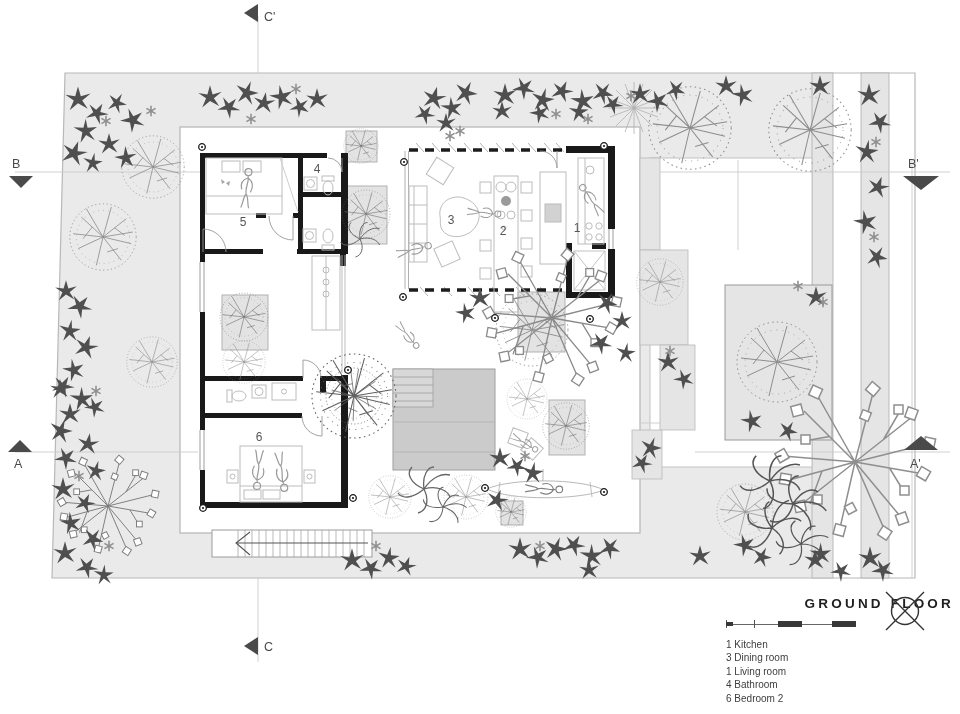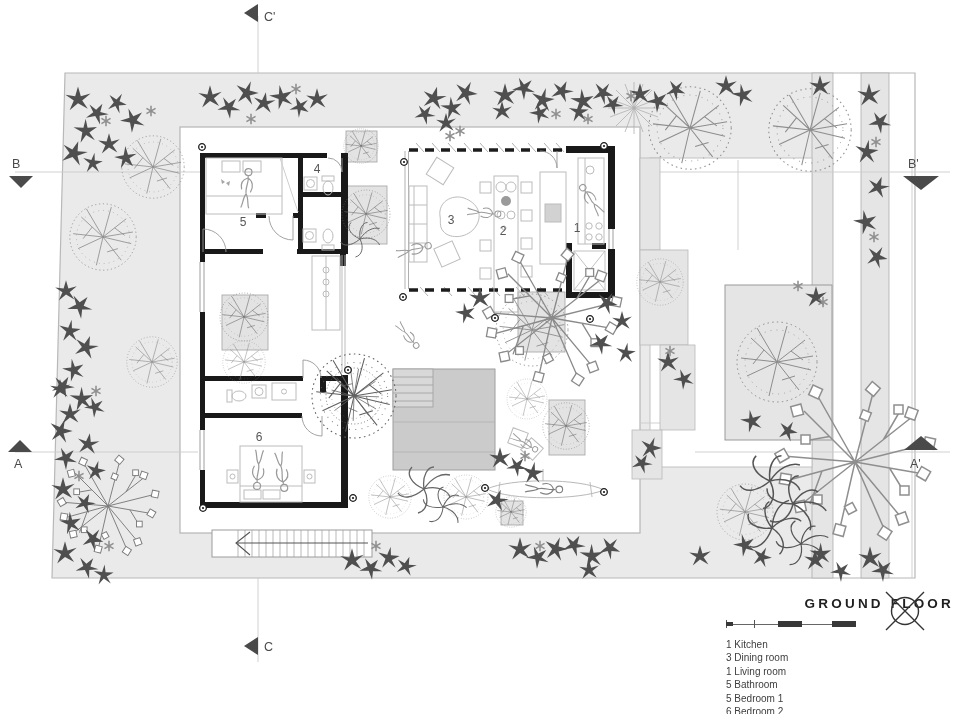--- a/index.html
+++ b/index.html
@@ -502,18 +502,17 @@
     <div class="sb-tick" style="left:0"></div>
     <div class="sb-tick" style="left:28px"></div>
     <div class="sb-b" style="left:0;width:7px;height:4px;top:2px"></div>
     <div class="sb-b" style="left:52px;width:24px"></div>
     <div class="sb-b" style="left:106px;width:24px"></div>
   </div>
   <div class="legend-items">
     <div class="legend-item">1 Kitchen</div>
     <div class="legend-item">3 Dining room</div>
     <div class="legend-item">1 Living room</div>
-    <div class="legend-item">5 Bathroom</div>
-    <div class="legend-item">5 Bedroom 1</div>
+    <div class="legend-item">4 Bathroom</div>
     <div class="legend-item">6 Bedroom 2</div>
   </div>
 </div>
 </div>
 
 </body></html>

